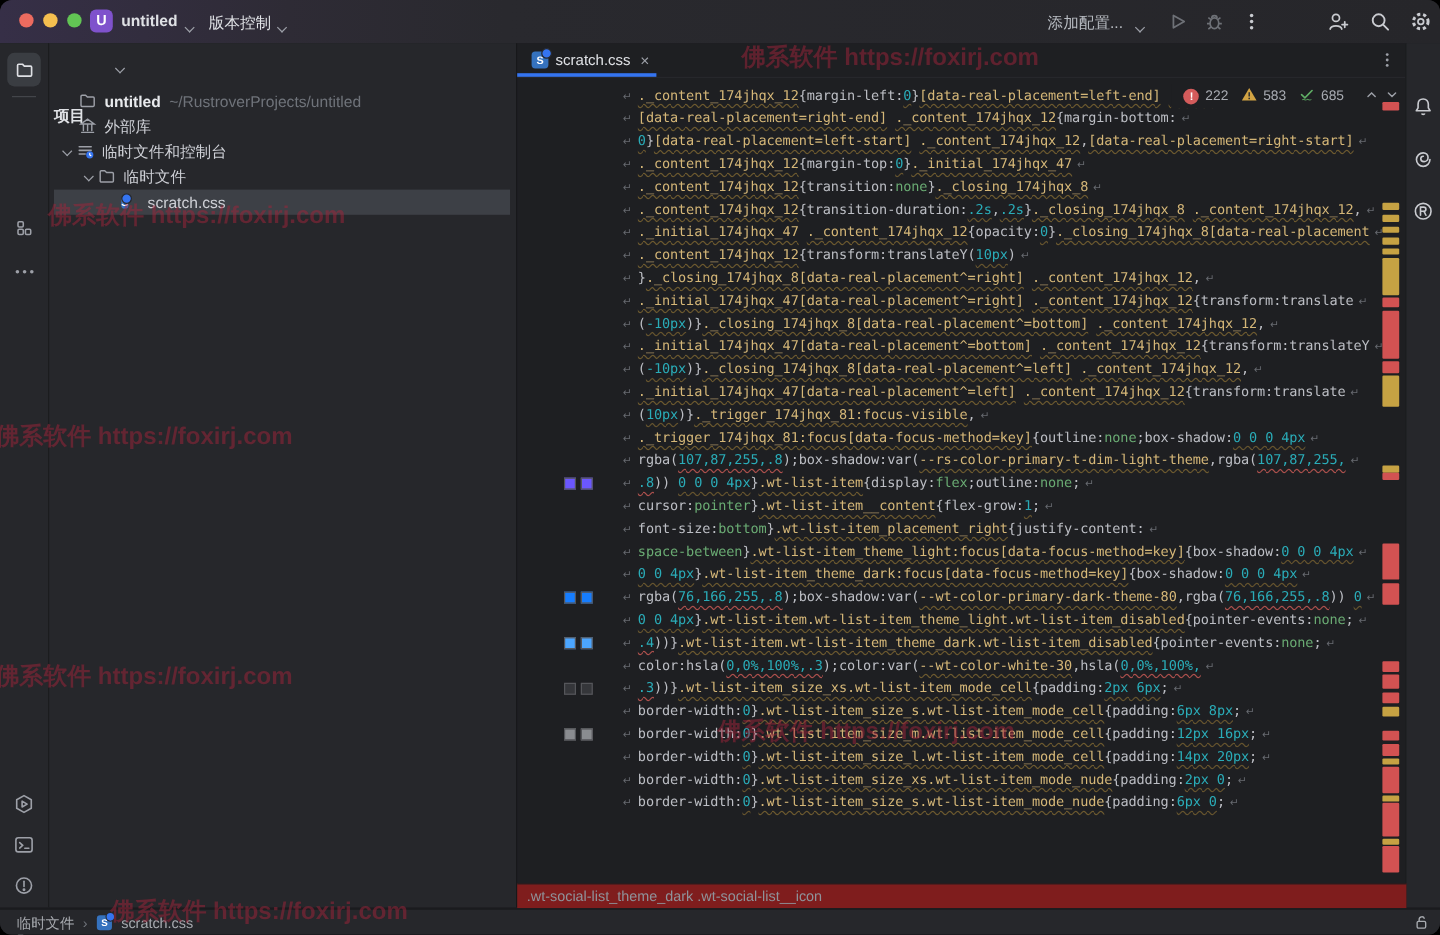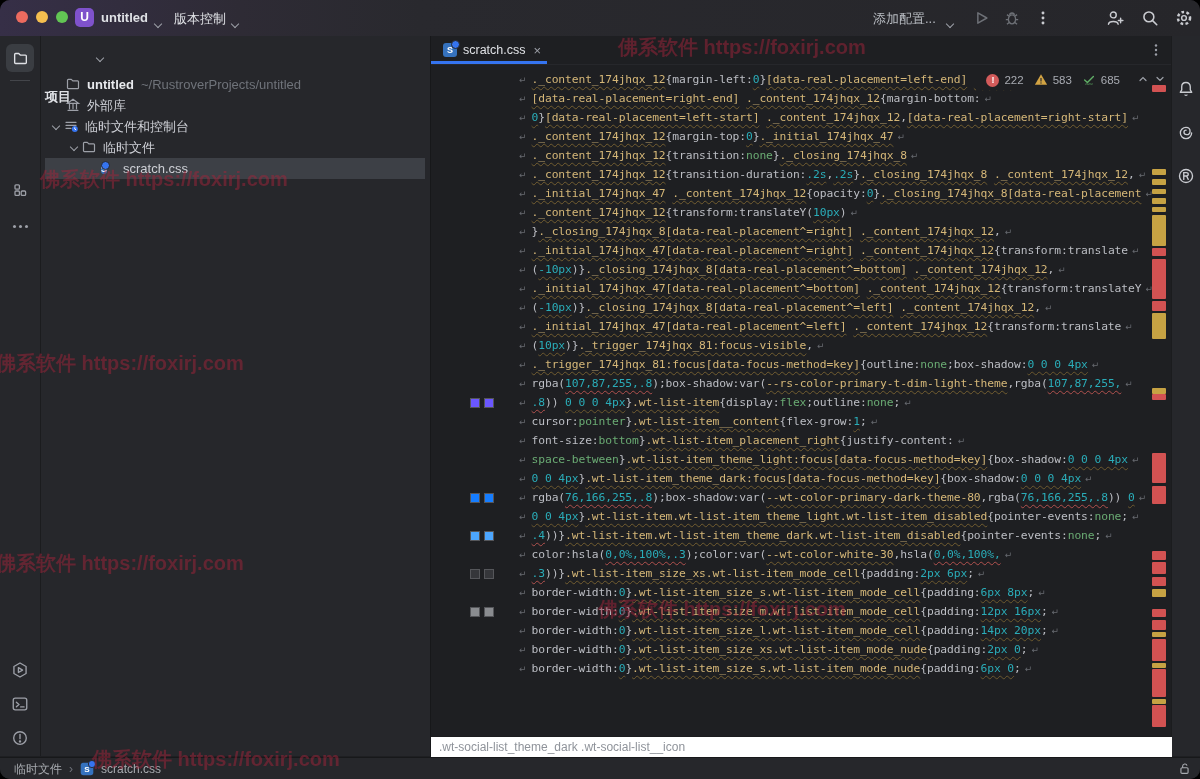--- a/index.html
+++ b/index.html
@@ -68,21 +68,21 @@
   .err-ic{width:13px;height:13px;border-radius:50%;background:#d35b5b;color:#fff;font-size:9px;font-weight:bold;
     text-align:center;line-height:13px;}
   #inspect .cnt{margin-right:5px;}
   .navchev{margin-left:7px;}
   
   .mark{left:1152px;width:14px;border-radius:1px;}
   
   #rstripe{right:0;top:36px;width:28px;height:720px;background:#26272b;border-left:1px solid #1b1c1e;}
   .ric{left:5px;width:18px;height:18px;}
   
-  #crumb{left:431px;top:736px;right:28px;height:20px;background:#ffffff;border-top:1px solid #1b1c1e;
+  #crumb{left:431px;top:736px;right:28px;height:20px;background:#7f1d1d;border-top:1px solid #1b1c1e;
     font-size:12px;color:#8f939a;line-height:20px;padding-left:8px;}
   #statusbar{left:0;top:757px;width:1200px;height:22px;background:#26272b;border-top:1px solid #17181a;
     font-size:12px;color:#a8abb0;}
   #sb-left{left:14px;top:0;height:22px;display:flex;align-items:center;gap:7px;}
   #sb-right{right:36px;top:0;height:22px;display:flex;align-items:center;gap:22px;}
   #sb-lock{right:8px;top:3px;}
   
   .wm{position:absolute;font-size:20px;font-weight:bold;color:rgba(160,36,58,.5);white-space:nowrap;
     z-index:60;pointer-events:none;font-family:"Liberation Sans",sans-serif;}
 </style>

